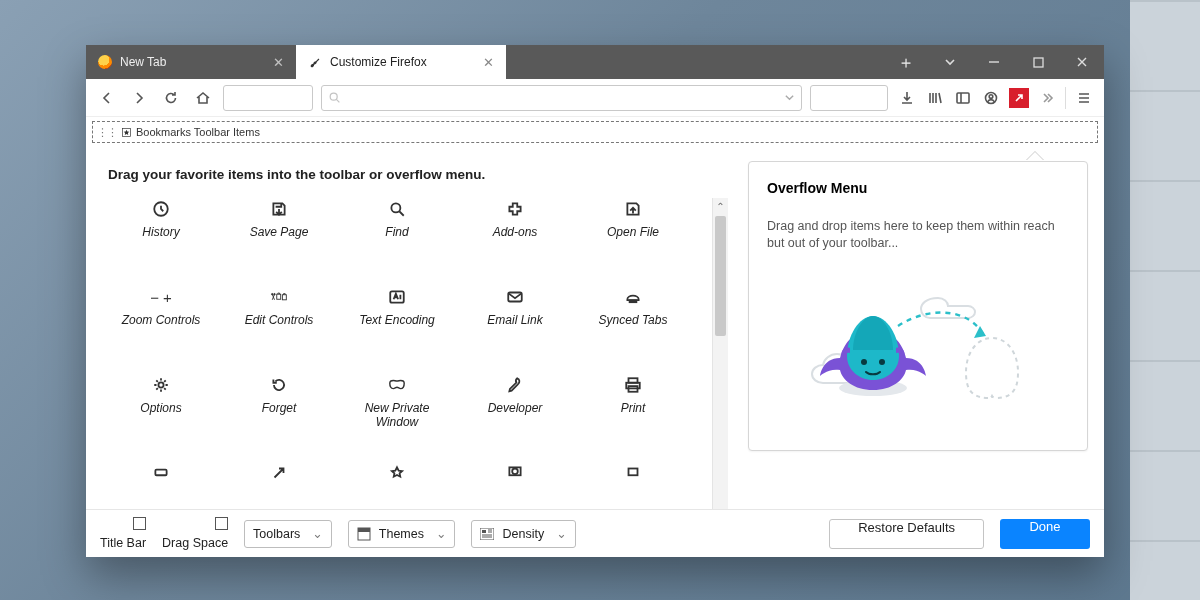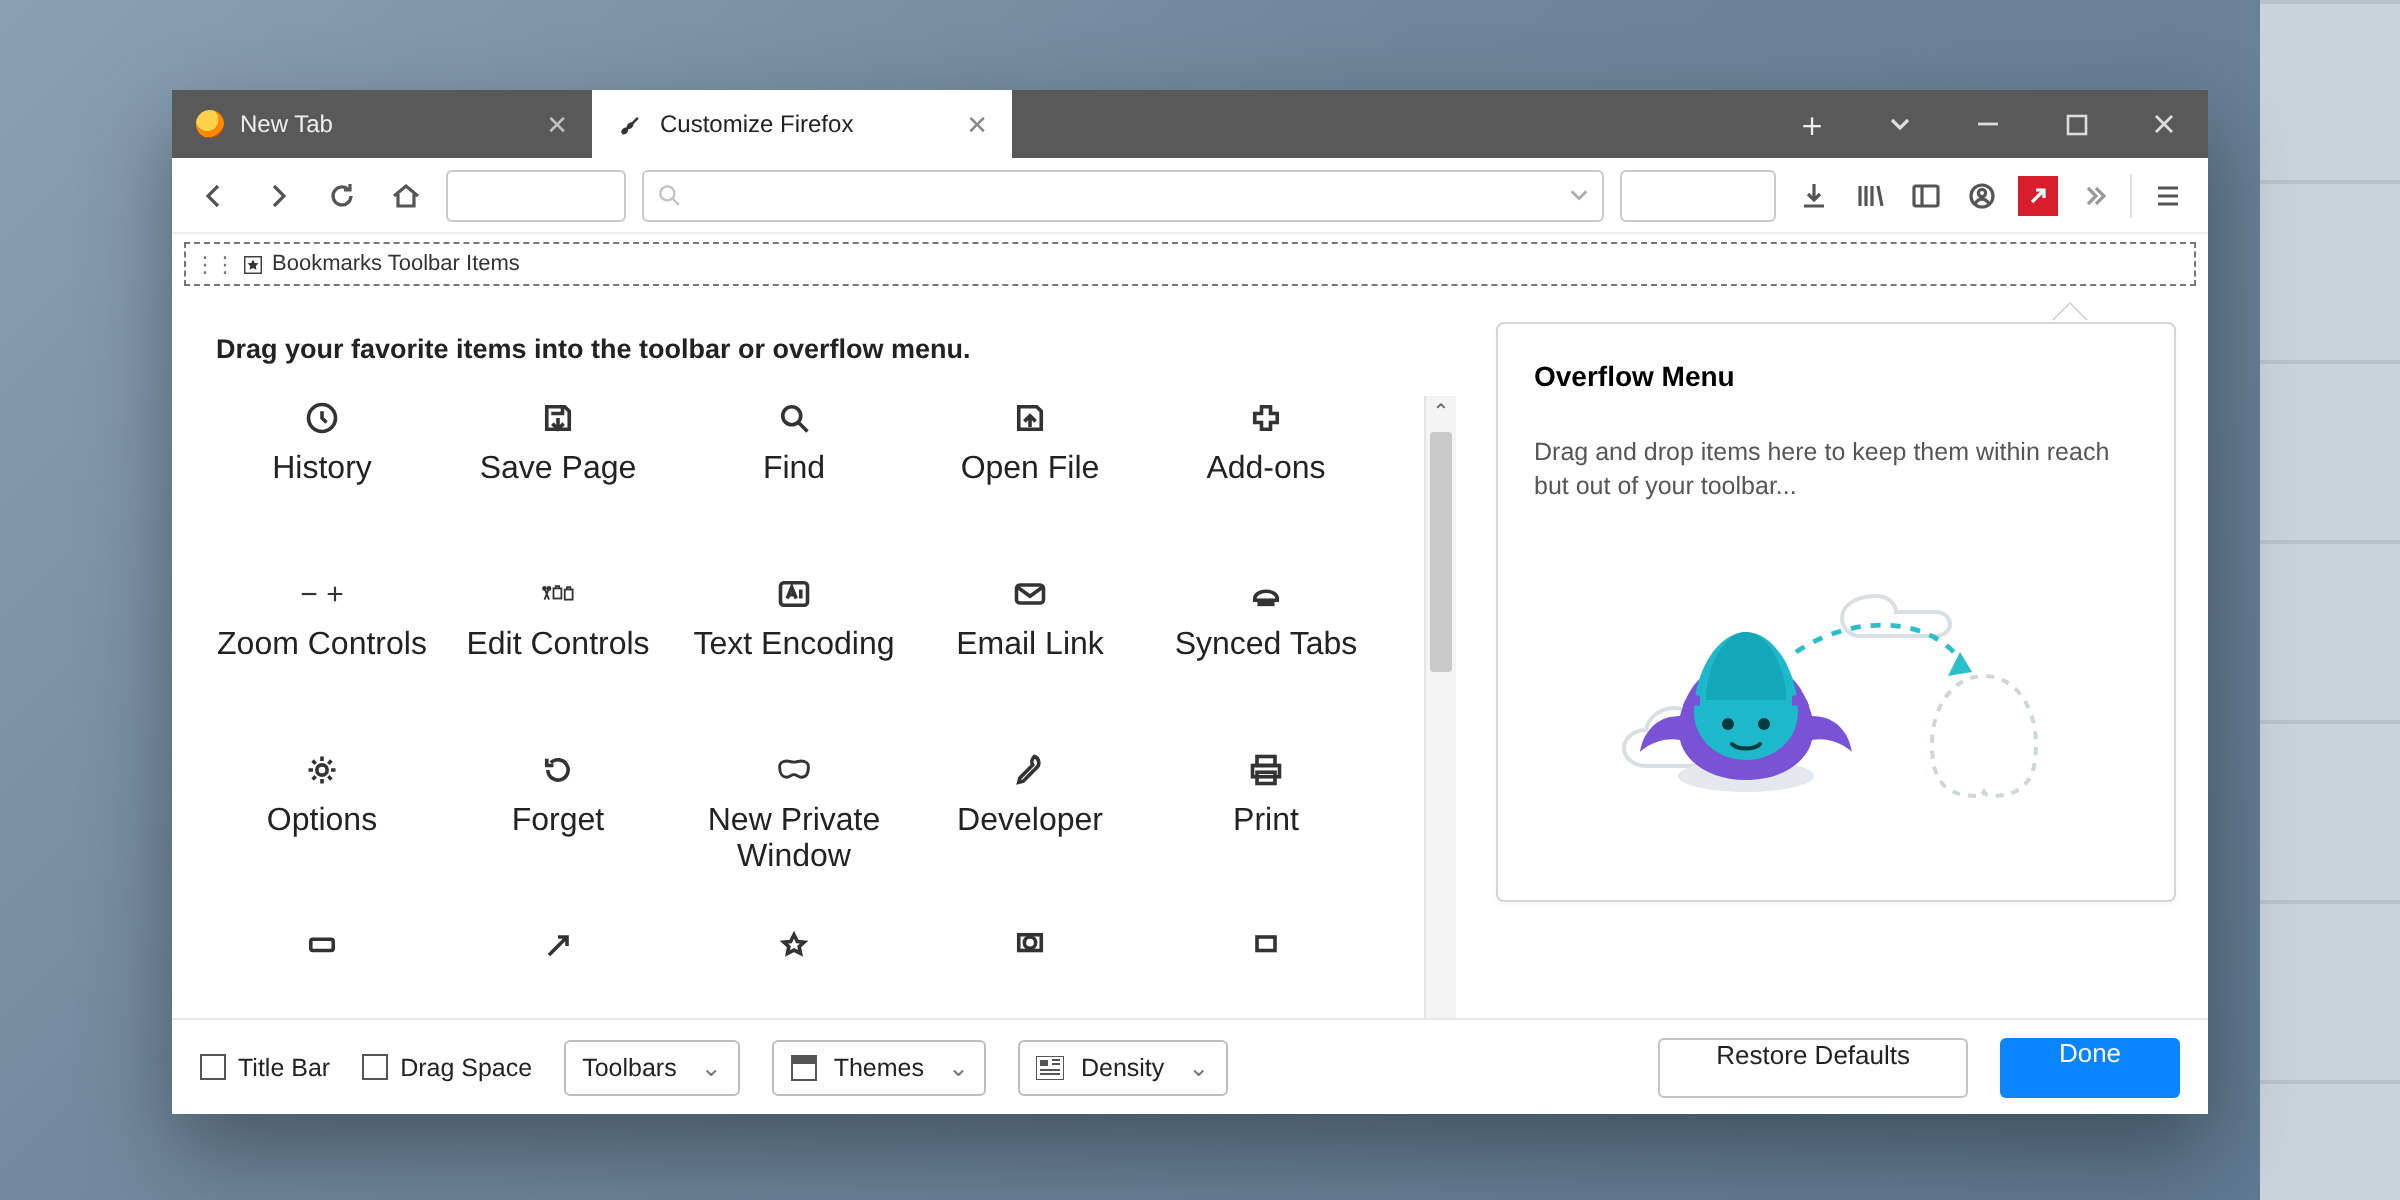--- a/index.html
+++ b/index.html
@@ -49,34 +49,34 @@
   .bm-row .handle{letter-spacing:-1px;color:#777;}
   
   .main{flex:1;display:flex;padding:16px 16px 6px 20px;gap:0;overflow:hidden;}
   .left{flex:1;display:flex;flex-direction:column;justify-content:space-between;}
   .instr{font-size:13.5px;font-weight:600;color:#222;margin:6px 0 16px 2px;}
   .grid-wrap{position:relative;flex:1;display:flex;}
   .grid{flex:1;display:grid;grid-template-columns:repeat(5,110px);grid-auto-rows:74px;gap:14px 8px;align-content:start;overflow:hidden;padding-right:8px;}
   .item{display:flex;flex-direction:column;align-items:center;justify-content:flex-start;text-align:center;gap:6px;}
   .item .ico{height:22px;display:flex;align-items:center;justify-content:center;color:#333;}
   .item .ico svg{width:18px;height:18px;stroke:#333;fill:none;stroke-width:1.6;}
-  .item .lbl{font-size:16px;color:#222;line-height:1.15;}
+  .item .lbl{font-size:12px;color:#222;line-height:1.15;font-style:italic;}
   .vscroll{width:16px;background:#f3f3f3;border-left:1px solid #e4e4e4;position:relative;margin-left:4px;}
   .vscroll .up,.vscroll .dn{height:16px;display:flex;align-items:center;justify-content:center;color:#666;font-size:10px;}
   .vscroll .thumb{position:absolute;left:2px;right:2px;top:18px;height:120px;background:#c9c9c9;border-radius:2px;}
   
   .overflow{width:340px;margin-left:20px;position:relative;}
   .overflow-arrow{position:absolute;top:-9px;right:44px;width:0;height:0;border-left:9px solid transparent;border-right:9px solid transparent;border-bottom:9px solid #fff;filter:drop-shadow(0 -1px 0 #ccc);} 
   .overflow-card{border:1px solid #d6d6d6;border-radius:4px;padding:18px 18px 14px 18px;height:290px;background:#fff;box-shadow:0 1px 2px rgba(0,0,0,.05);}
   .overflow-card h3{font-size:14px;font-weight:700;margin-bottom:22px;}
   .overflow-card p{font-size:12.5px;color:#555;line-height:1.35;}
   .mascot{margin-top:26px;display:flex;justify-content:center;}
   
   .footer{height:48px;border-top:1px solid #e6e6e6;display:flex;align-items:center;padding:0 14px;gap:16px;font-size:12.5px;color:#222;}
-  .chk{display:flex;align-items:flex-start;gap:6px;}
+  .chk{display:flex;align-items:flex-end;gap:6px;flex-direction:column;}
   .chk .box{width:13px;height:13px;border:1.4px solid #555;}
   .dd{height:28px;border:1px solid #bdbdbd;border-radius:3px;display:flex;align-items:center;padding:0 8px;gap:8px;background:#fff;}
   .dd .caret{margin-left:4px;opacity:.6;}
   .dd .mini-ico{width:14px;height:14px;display:flex;align-items:center;justify-content:center;}
   .footer-spacer{flex:1;}
   .btn{height:30px;padding:0 28px;border-radius:3px;font-size:13px;display:flex;justify-content:center;}
   .btn.secondary{border:1px solid #c4c4c4;background:#fff;color:#222;}
   .btn.primary{background:#0a84ff;color:#fff;min-width:90px;font-weight:500;}
   svg{display:block;}
 </style>
@@ -249,34 +249,34 @@
             <span class="ico">
                 <svg viewBox="0 0 16 16">
                   <circle cx="7" cy="7" r="4"></circle>
                   <path d="M10 10l4 4"></path>
                 </svg>
               </span>
             <span class="lbl">Find</span>
           </div>
           <div class="item">
             <span class="ico">
+                <svg viewBox="0 0 16 16" fill="#333" stroke="none">
+                  <path d="M6 3h4v3h3v4h-3v3H6v-3H3V6h3z"></path>
+                </svg>
+              </span>
+            <span class="lbl">Add-ons</span>
+          </div>
+          <div class="item">
+            <span class="ico">
                 <svg viewBox="0 0 16 16">
                   <path d="M3 3h8l2 2v8H3z"></path>
                   <path d="M8 12V7M5.5 9.5 8 7l2.5 2.5"></path>
                 </svg>
               </span>
             <span class="lbl">Open File</span>
-          </div>
-          <div class="item">
-            <span class="ico">
-                <svg viewBox="0 0 16 16" fill="#333" stroke="none">
-                  <path d="M6 3h4v3h3v4h-3v3H6v-3H3V6h3z"></path>
-                </svg>
-              </span>
-            <span class="lbl">Add-ons</span>
           </div>
 
           <div class="item">
             <span class="ico" style="font-size:15px;font-weight:300;color:#333;">−&nbsp;+</span>
             <span class="lbl">Zoom Controls</span>
           </div>
           <div class="item">
             <span class="ico">
                 <svg viewBox="0 0 32 16" width="34">
                   <path d="M4 3l4 10M8 3 4 13" stroke="#333"></path>

